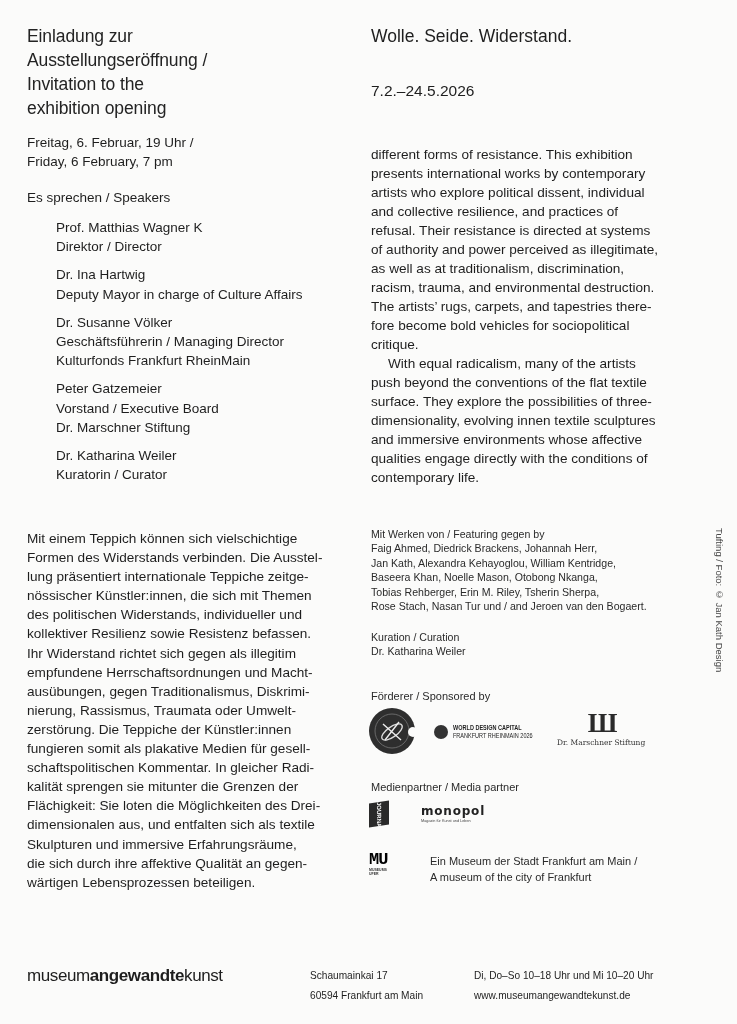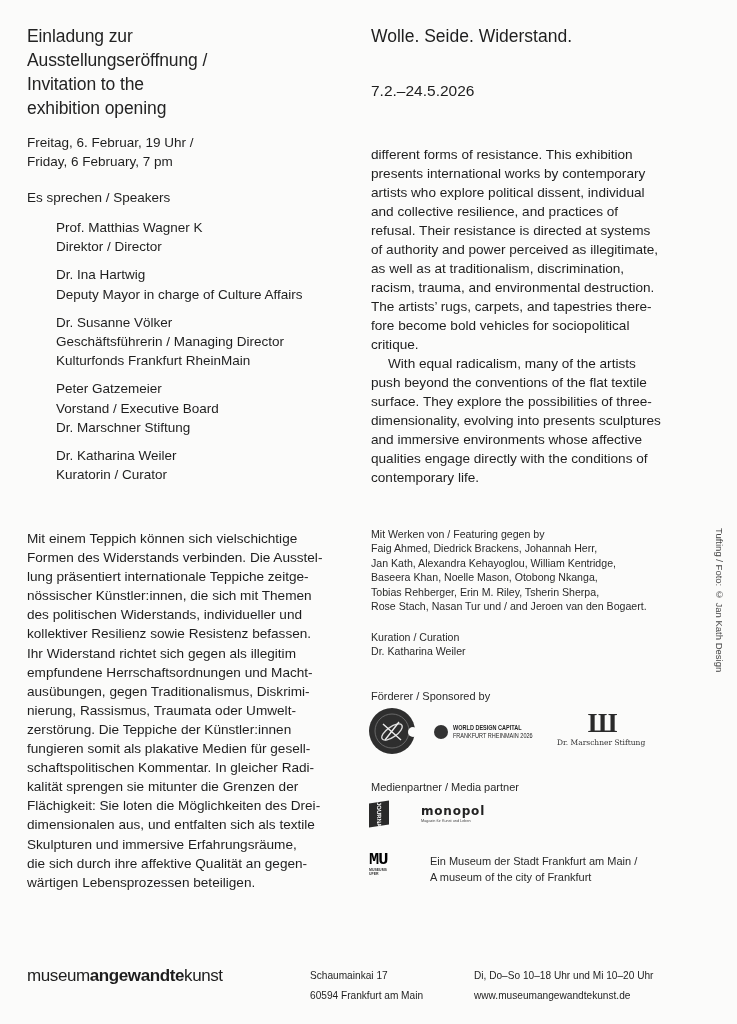--- a/index.html
+++ b/index.html
@@ -137,21 +137,21 @@
       <div>as well as at traditionalism, discrimination,</div>
       <div>racism, trauma, and environmental destruction.</div>
       <div>The artists’ rugs, carpets, and tapestries there-</div>
       <div>fore become bold vehicles for sociopolitical</div>
       <div>critique.</div>
     </div>
   <div id="en-p2">
       <div style="padding-left: 17px;">With equal radicalism, many of the artists</div>
       <div>push beyond the conventions of the flat textile</div>
       <div>surface. They explore the possibilities of three-</div>
-      <div>dimensionality, evolving into presents sculptures</div>
+      <div>dimensionality, evolving innen textile sculptures</div>
       <div>and immersive environments whose affective</div>
       <div>qualities engage directly with the conditions of</div>
       <div>contemporary life.</div>
     </div>
 </div>
 
 <div class="abs artists">
   <div>Mit Werken von / Featuring gegen by</div>
   <div>Faig Ahmed, Diedrick Brackens, Johannah Herr,</div>
   <div>Jan Kath, Alexandra Kehayoglou, William Kentridge,</div>

